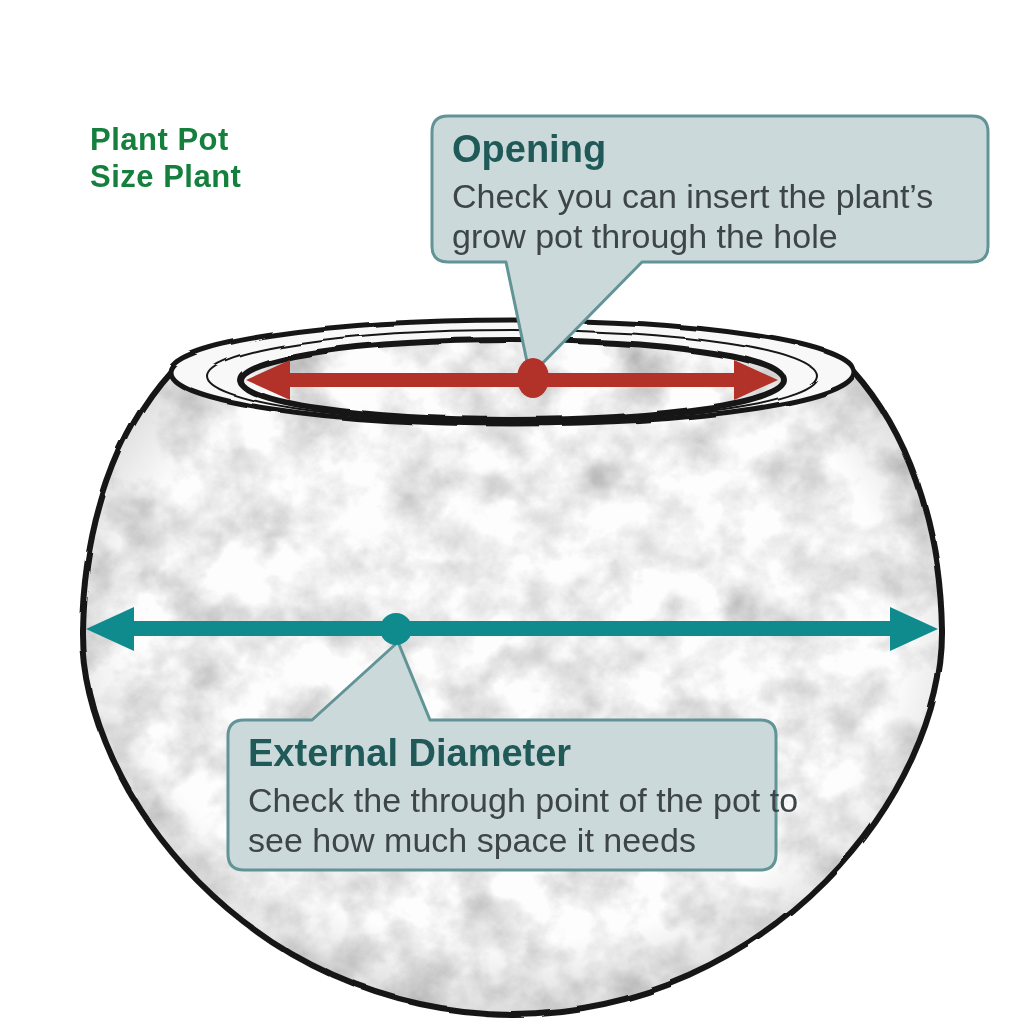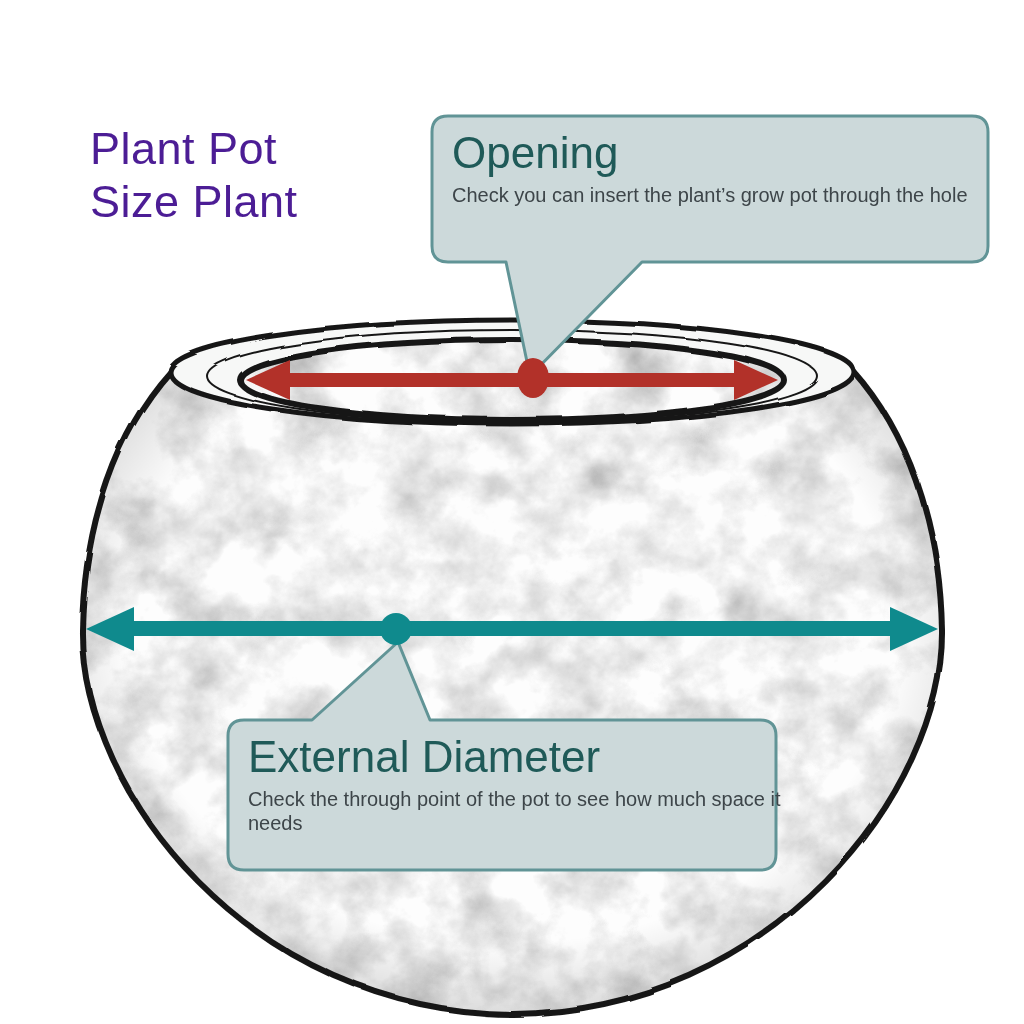--- a/index.html
+++ b/index.html
@@ -4,29 +4,29 @@
 <style>
   html,body{margin:0;padding:0;background:#ffffff;}
   body{width:1024px;height:1024px;position:relative;overflow:hidden;
        font-family:"Liberation Sans","DejaVu Sans",sans-serif;}
   .stage{position:absolute;inset:0;}
   svg{position:absolute;left:0;top:0;}
   .callout-shape{stroke:#619496;stroke-width:3;stroke-linejoin:round;}
   .sketch-line{fill:none;stroke:#161616;}
   .title{
     position:absolute;left:90px;top:122px;
-    font-size:45px;font-weight:normal;line-height:1.18;color:#4c1d95;
+    font-size:31px;font-weight:bold;line-height:1.18;color:#15803d;
     letter-spacing:0.5px;
   }
   .callout-text{position:absolute;box-sizing:border-box;}
   .callout-text .heading{
-    font-size:44px;font-weight:normal;color:#1f5a58;margin:0 0 4px 0;line-height:1.15;
+    font-size:38px;font-weight:bold;color:#1f5a58;margin:0 0 4px 0;line-height:1.15;
   }
   .callout-text .body{
-    font-size:20px;color:#3d4549;margin:0;line-height:1.2;font-weight:500;
+    font-size:34px;color:#3d4549;margin:0;line-height:1.2;font-weight:500;
   }
   .top-callout{left:432px;top:116px;width:556px;height:146px;padding:12px 20px;}
   .bottom-callout{left:228px;top:720px;width:600px;height:150px;padding:12px 20px;}
 </style>
 </head>
 <body>
 
 <div class="stage">
 
   <svg width="1024" height="1024" viewBox="0 0 1024 1024">

